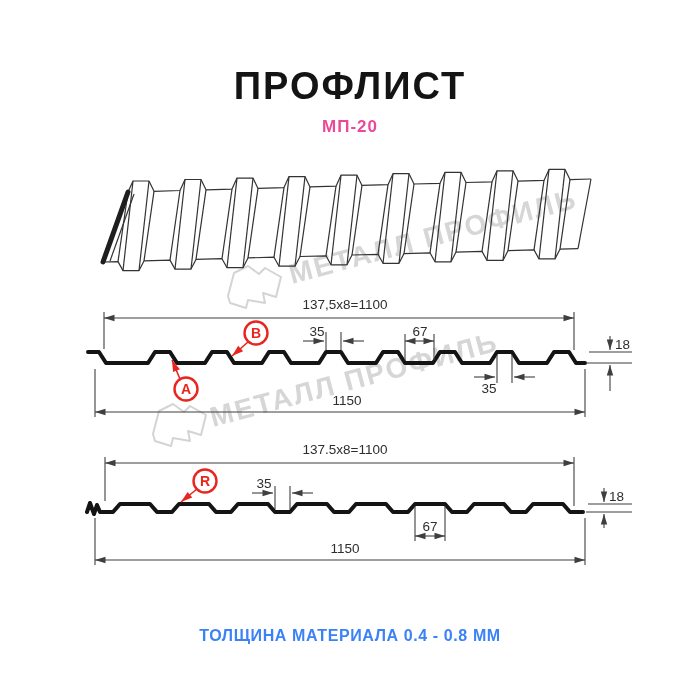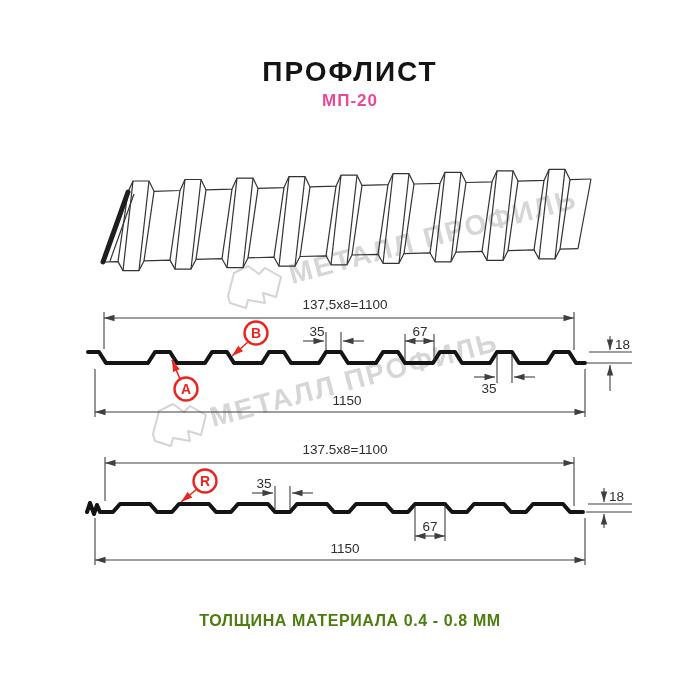--- a/index.html
+++ b/index.html
@@ -1,23 +1,23 @@
 <!DOCTYPE html>
 <html><head>
 <meta charset="utf-8">
 <style>
   html,body{margin:0;padding:0;background:#ffffff;}
   body{width:700px;height:700px;position:relative;overflow:hidden;
        font-family:"Liberation Sans",sans-serif;}
   .stage{position:absolute;inset:0;}
   .header{position:absolute;top:56px;left:0;width:700px;text-align:center;}
-  .title{margin:0;font-size:28px;font-weight:bold;letter-spacing:2px;color:#141414;}
+  .title{margin:9px;font-size:38px;font-weight:bold;letter-spacing:2px;color:#141414;}
   .subtitle{margin-top:3px;font-size:17px;font-weight:bold;letter-spacing:1px;color:#ec4899;}
-  .footer{position:absolute;top:612px;left:0;width:700px;text-align:center;
-          font-size:16px;font-weight:bold;letter-spacing:.6px;color:#4d7c0f;}
+  .footer{position:absolute;top:627px;left:0;width:700px;text-align:center;
+          font-size:16px;font-weight:bold;letter-spacing:.6px;color:#3b82f6;}
   svg.fig{position:absolute;left:0;top:0;}
   .thin{stroke:#3f3f3f;stroke-width:1.1;fill:none;}
   .prof{stroke:#141414;stroke-width:4;fill:none;stroke-linejoin:round;stroke-linecap:round;}
   .sheet{stroke:#333333;stroke-width:1.2;fill:none;stroke-linejoin:round;}
   .cap{stroke:#1e1e1e;stroke-width:5;fill:none;stroke-linecap:round;}
   .dimtxt{font-size:13.5px;fill:#2e2e2e;}
   .red{stroke:#e8251f;fill:none;stroke-width:2.4;}
   .redln{stroke:#e8251f;fill:none;stroke-width:1.6;}
   .redtxt{fill:#e8251f;font-size:14px;font-weight:bold;text-anchor:middle;}
   .wmtext{fill:#d6d6d6;font-size:28px;font-weight:bold;letter-spacing:2px;}

